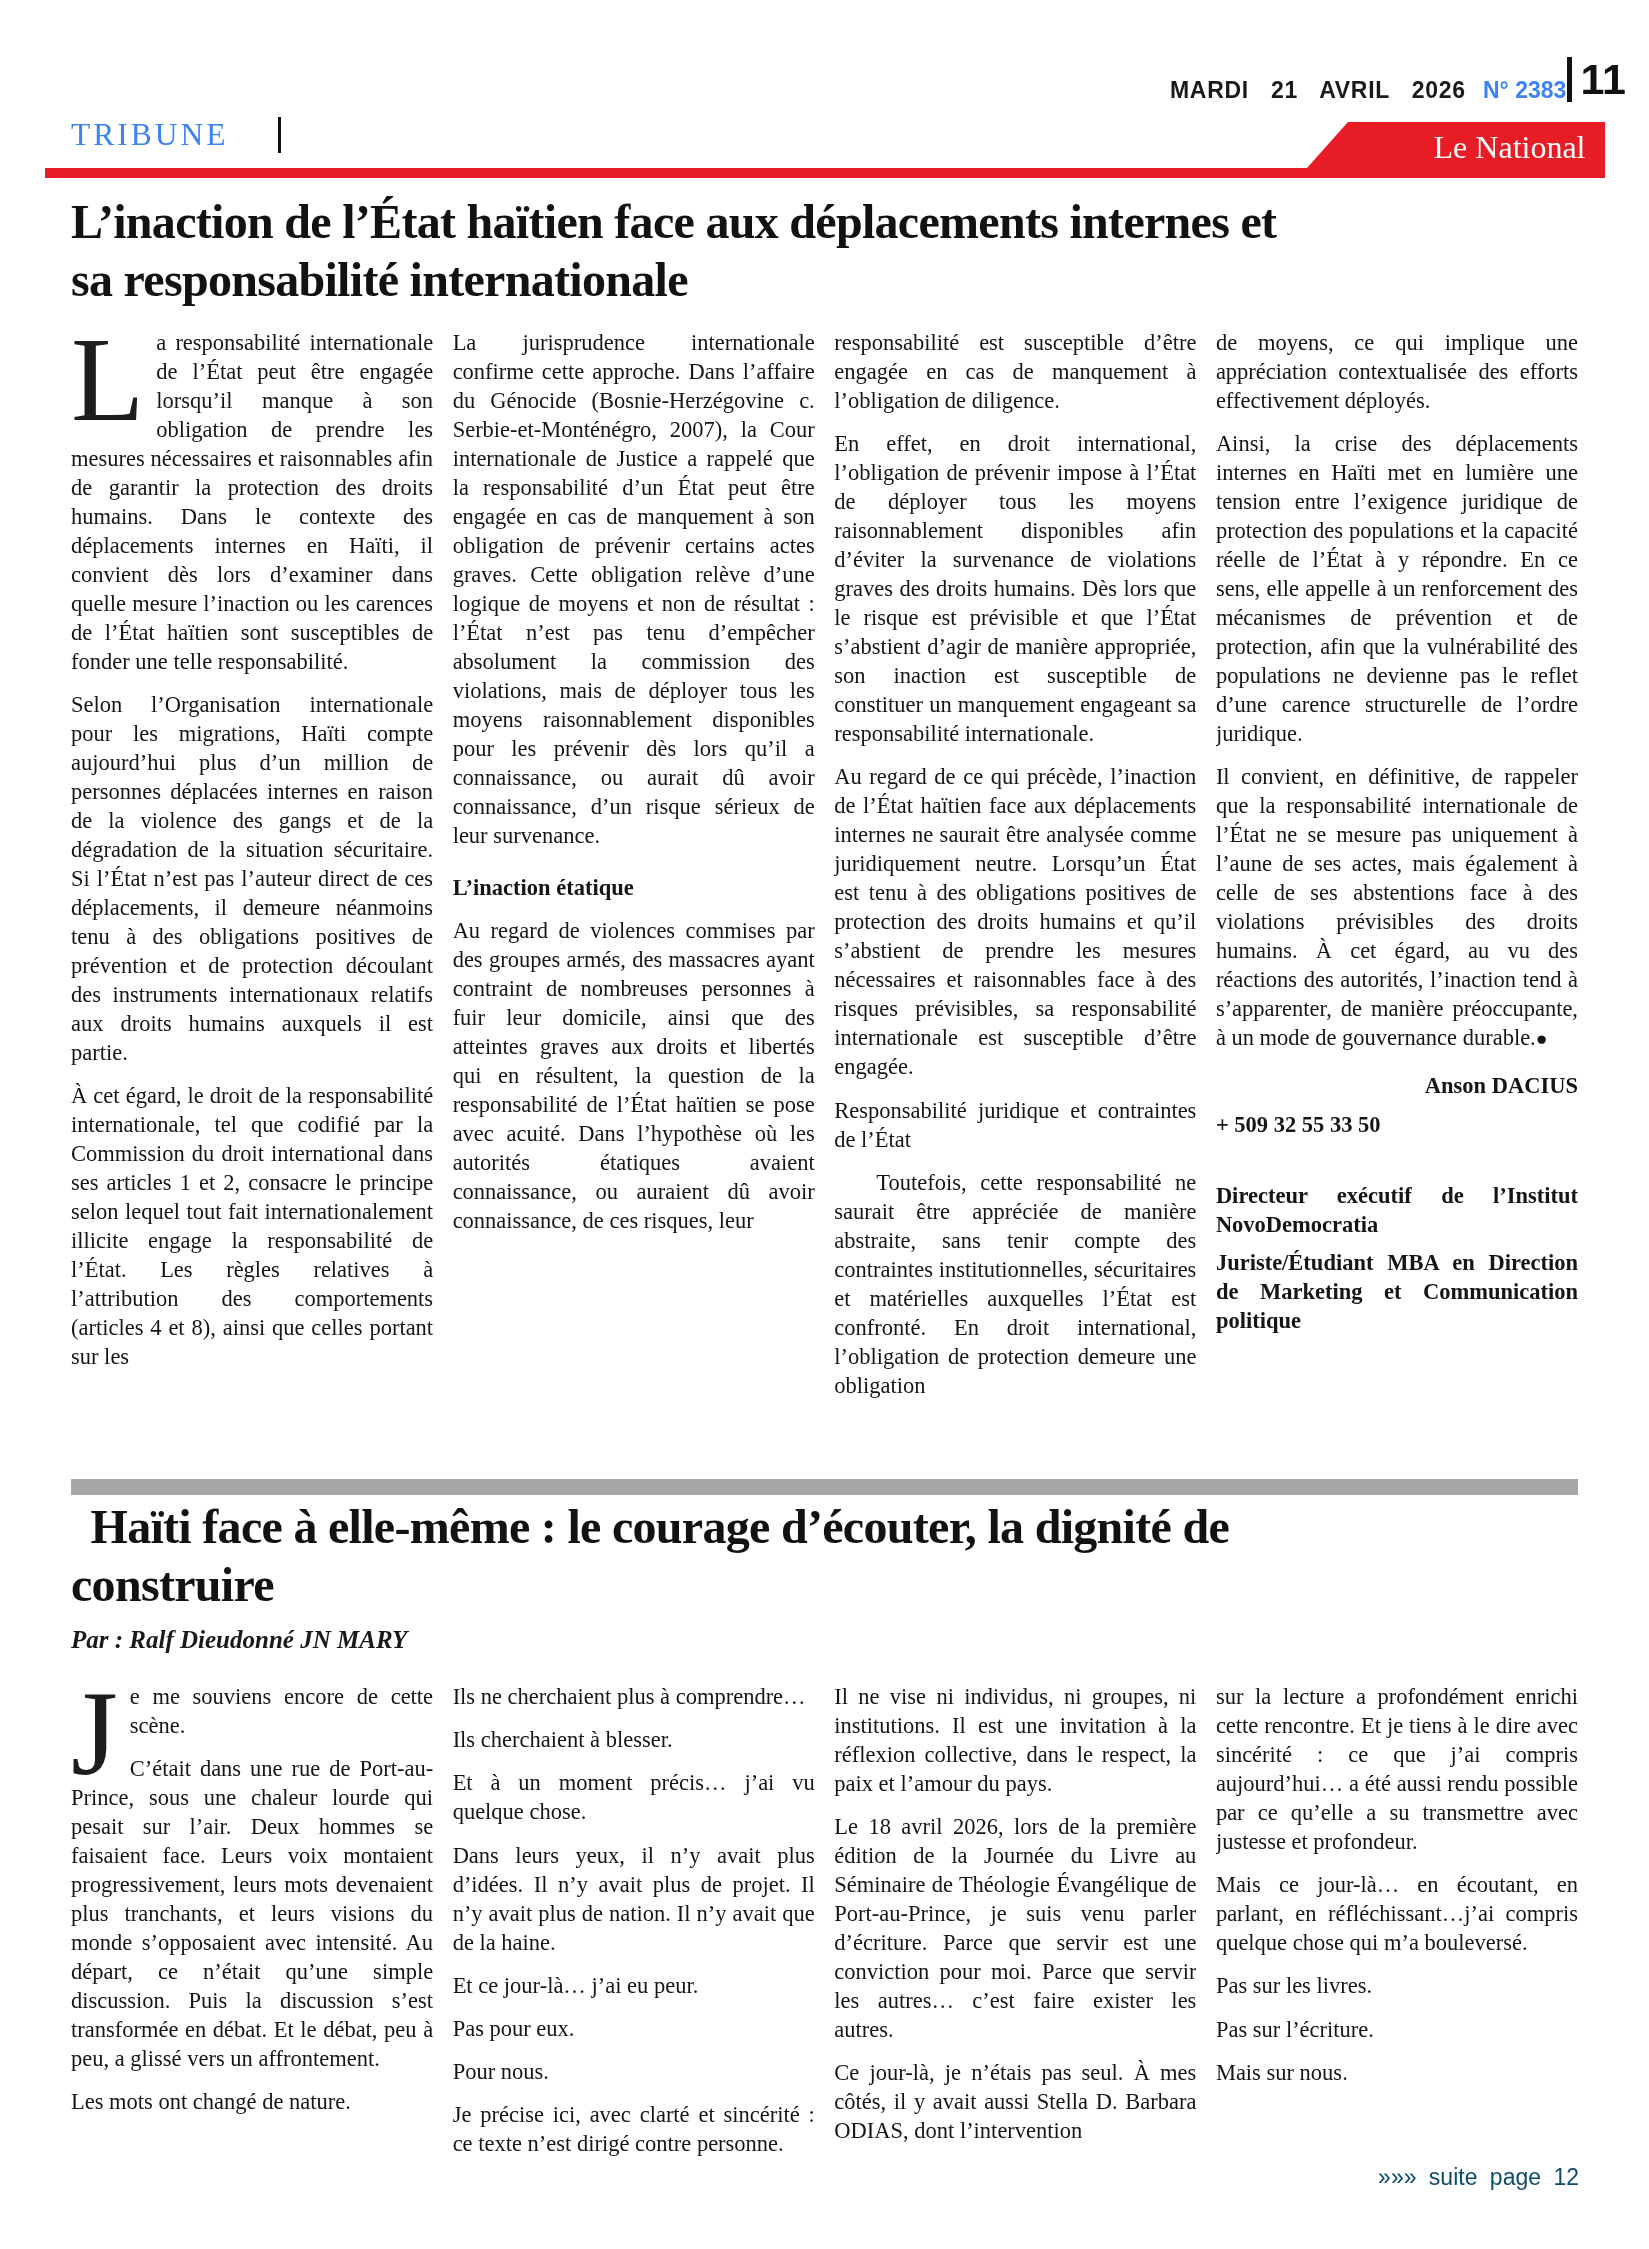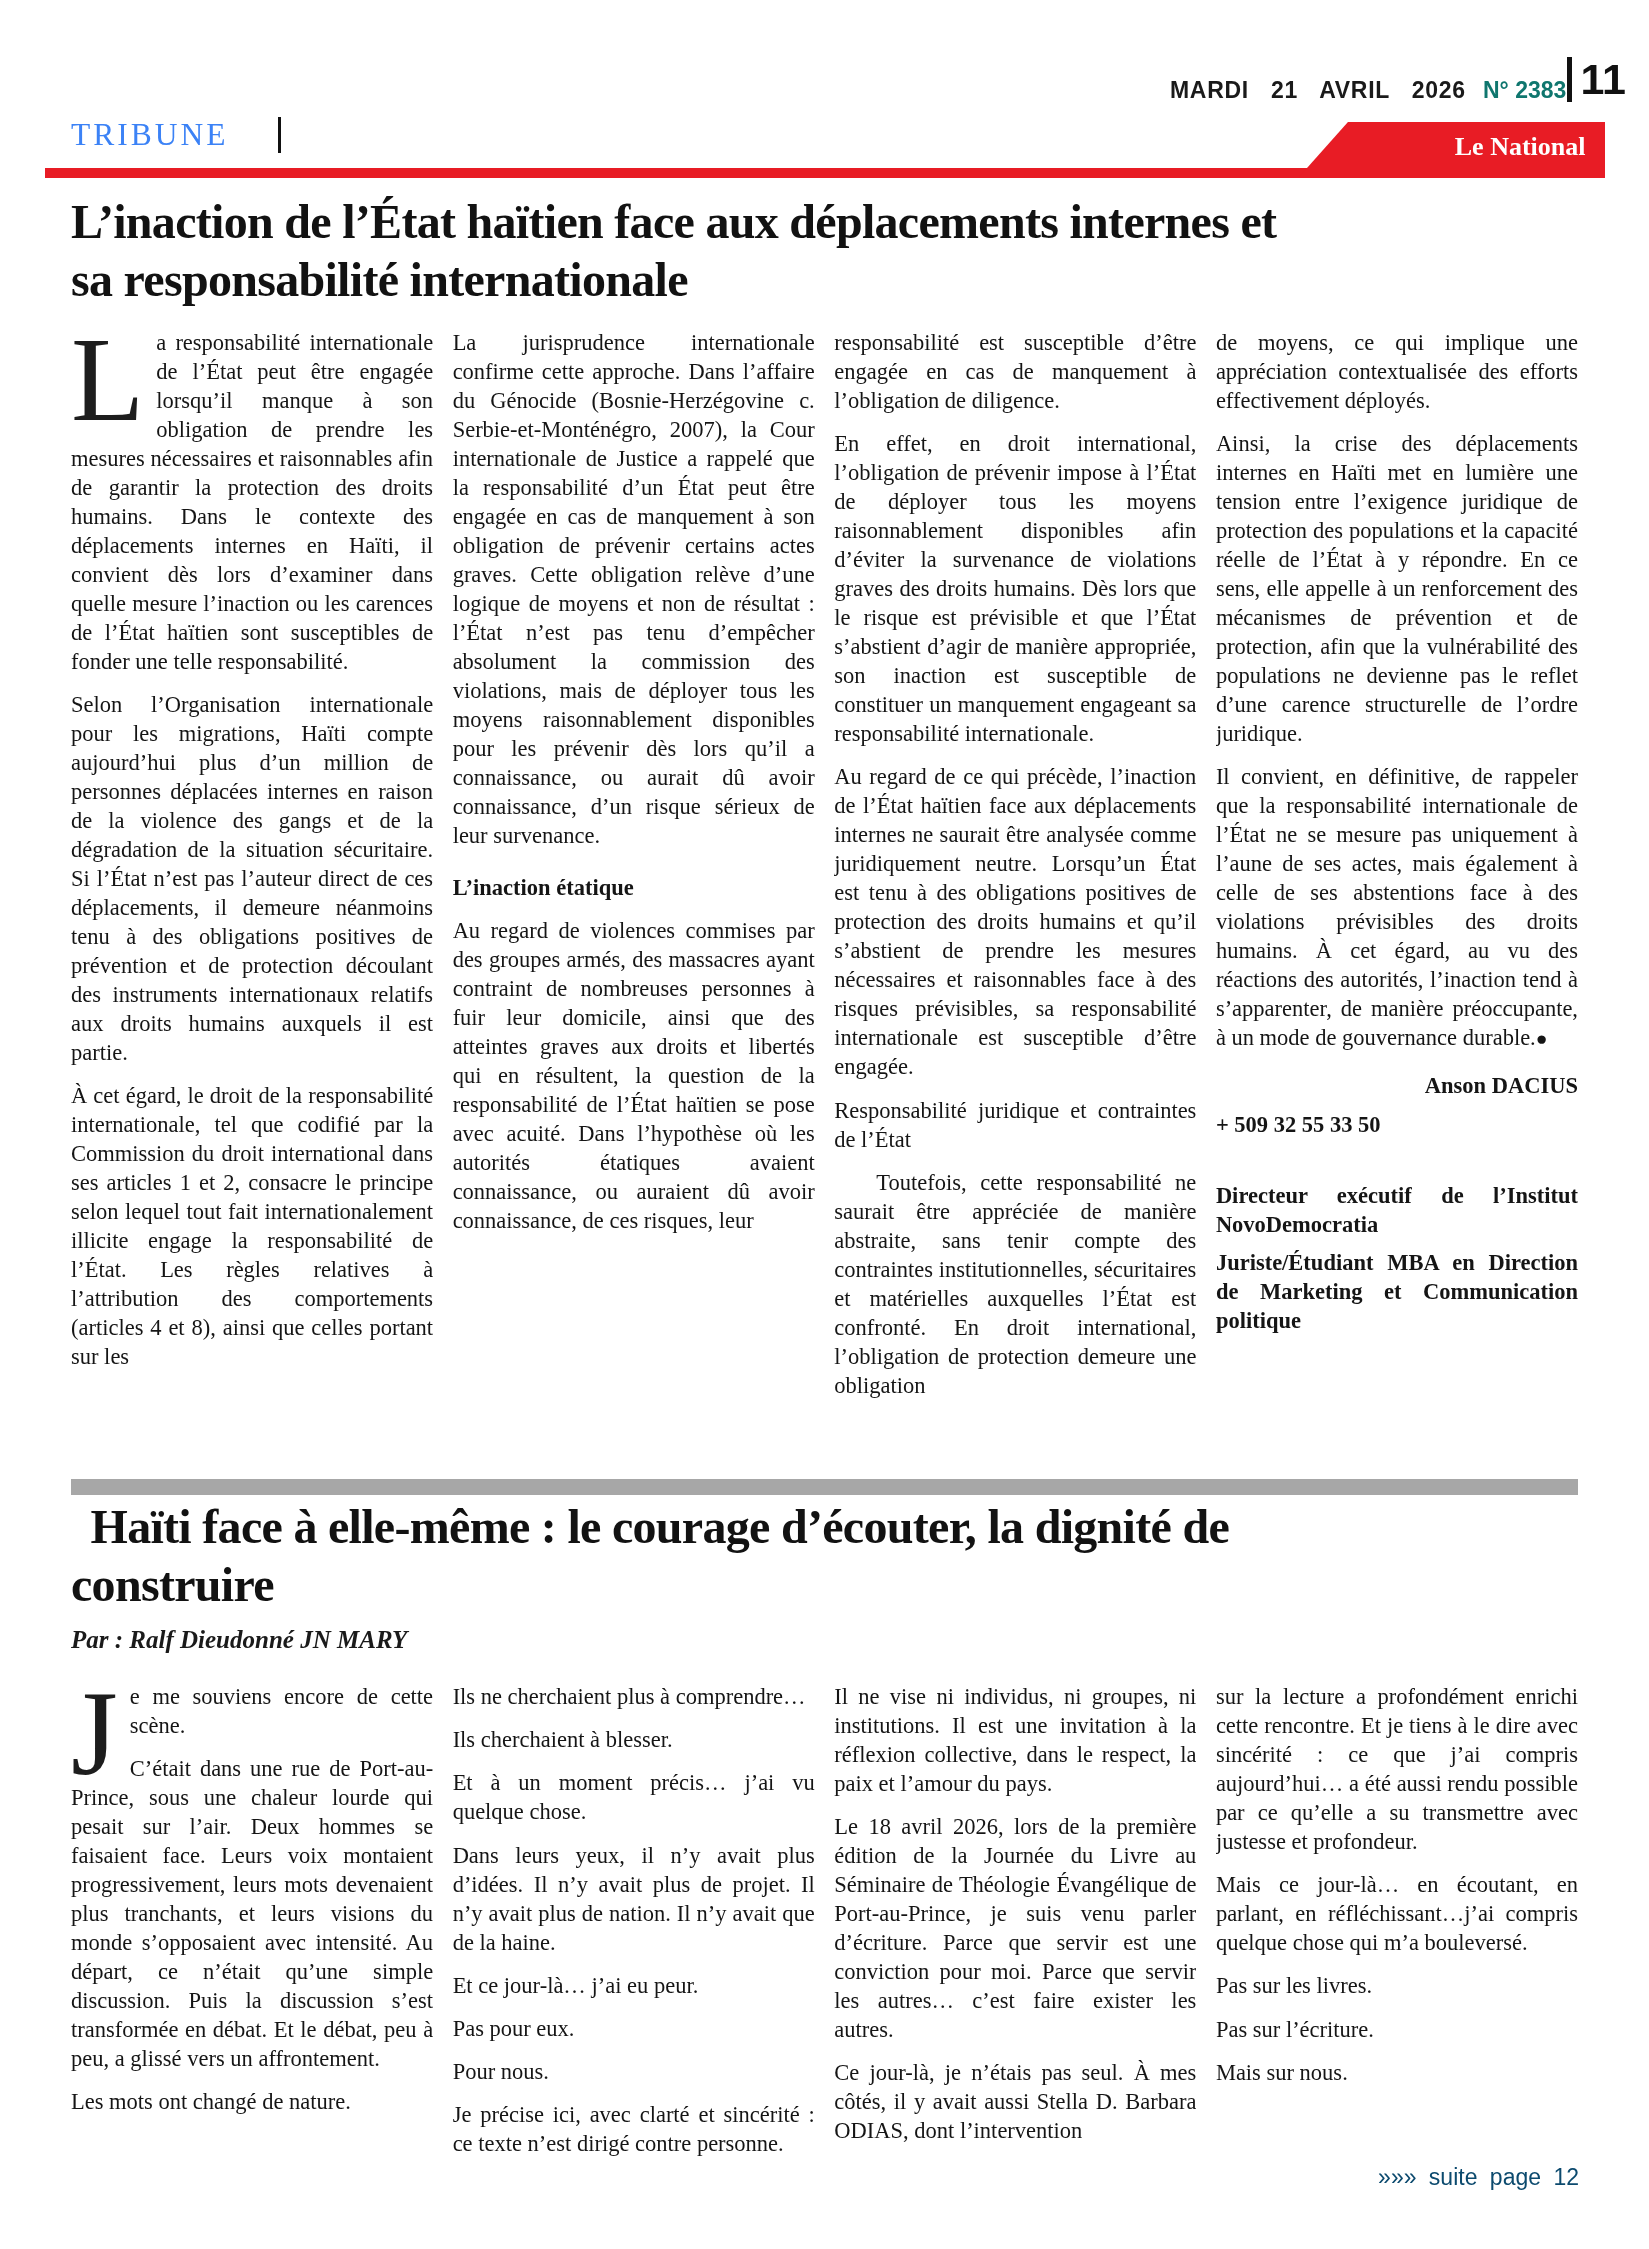--- a/index.html
+++ b/index.html
@@ -11,21 +11,21 @@
 
   
   .date-line {
     position:absolute; top:77px; left:1170px;
     font-family:"Liberation Sans", sans-serif; font-weight:bold;
     font-size:23px; letter-spacing:0.7px; word-spacing:15px; color:#1a1a1a;
   }
   .issue {
     position:absolute; top:77px; left:1483px;
     font-family:"Liberation Sans", sans-serif; font-weight:bold;
-    font-size:23px; color:#0f766e;
+    font-size:23px; color:#3b82f6;
   }
   .pagenum {
     position:absolute; top:57px; right:24px;
     font-family:"Liberation Sans", sans-serif; font-weight:bold;
     font-size:43px; line-height:1.05; color:#111;
     border-left:5.2px solid #111; padding-left:9px;
   }
   .section-row { position:absolute; top:117px; left:71px; }
   .section-title {
     display:inline-block; font-weight:normal; font-size:31.5px; letter-spacing:3px; color:#3b82f6;
@@ -35,21 +35,21 @@
     display:inline-block; width:3.7px; height:36px; background:#111;
     margin-left:46px; vertical-align:middle;
   }
   .red-rule { position:absolute; top:168px; left:45px; right:45px; height:9.7px; }
   .brand-banner {
     position:absolute; top:122px; right:45px; width:306px; height:55px;
     clip-path:polygon(16% 0, 100% 0, 100% 100%, 0 100%);
     display:flex; align-items:center; justify-content:flex-end;
     padding:0 19.5px 4.5px 0;
   }
-  .brand-banner span { color:#fff; font-weight:bold; font-size:26px; }
+  .brand-banner span { color:#fff; font-weight:normal; font-size:32px; }
 
   
   .headline {
     position:absolute; left:71px; width:1511px;
     font-weight:bold; color:#121212; font-size:48px; line-height:58px; letter-spacing:-0.7px;
   }
   .headline-1 { top:193px; }
   .headline-2 { top:1498px; }
   .headline-2 .hl-line:first-child { padding-left:19.5px; }
 

